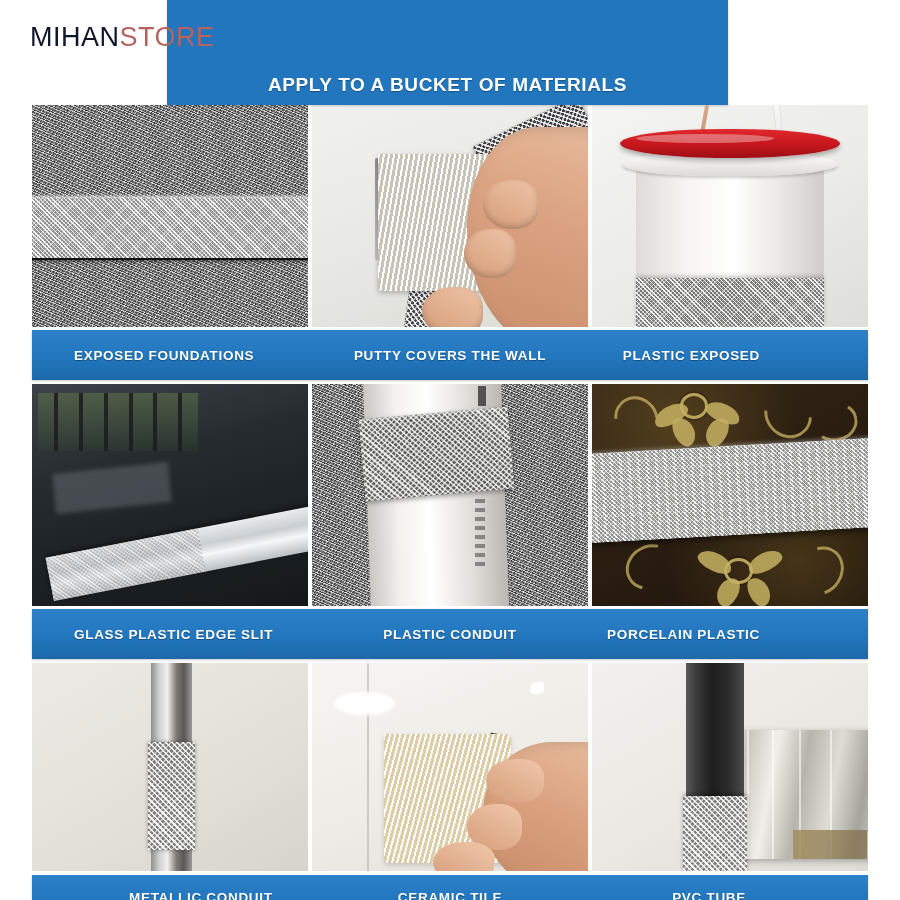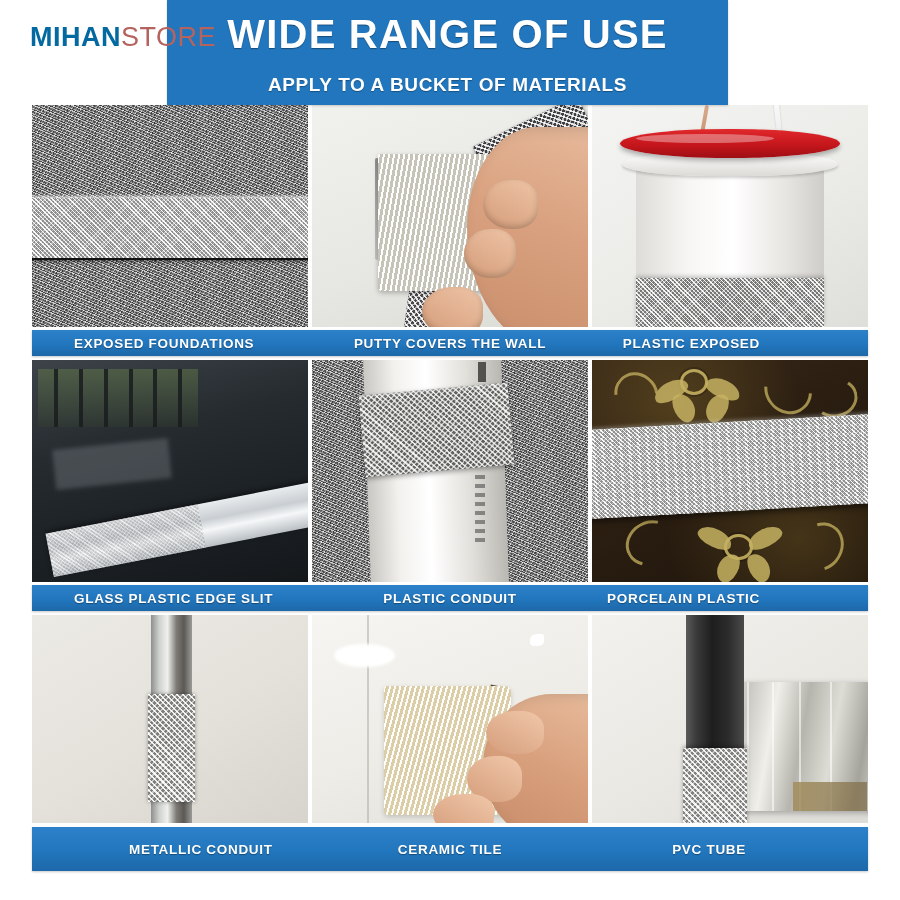--- a/index.html
+++ b/index.html
@@ -24,21 +24,21 @@
   .brand-logo {
     position: absolute;
     left: 30px;
     top: 22px;
     font-size: 27px;
     font-weight: 400;
     letter-spacing: 0.5px;
     white-space: nowrap;
     z-index: 5;
   }
-  .brand-a { color: #0369a1; font-weight: bold; }
+  .brand-a { color: #0f172a; }
   .brand-b { color: #b5635e; }
 
   .header-banner {
     position: absolute;
     left: 167px;
     top: 0;
     width: 561px;
     height: 105px;
     background: #2176bd;
     z-index: 3;
@@ -88,21 +88,21 @@
     overflow: hidden;
     background: #d8d8d8;
   }
   .r1 .cell { height: 222px; }
   .r2 .cell { height: 222px; }
   .r3 .cell { height: 208px; }
 
   .caption-bar {
     position: relative;
     width: 100%;
-    height: 26px;
+    height: 50px;
     background: linear-gradient(180deg, #2d81c9 0%, #2176bd 55%, #1d68a9 100%);
     box-shadow: 0 1px 2px rgba(0,0,0,.22);
     display: flex;
     align-items: center;
     margin-top: 3px;
     margin-bottom: 4px;
   }
   .r3 .caption-bar { height: 44px; margin-top: 4px; }
   .caption {
     position: absolute;
@@ -406,21 +406,20 @@
 </head>
 <body>
 
 <div id="page">
 
   <div class="brand-logo">
     <span class="brand-a">MIHAN</span><span class="brand-b">STORE</span>
   </div>
 
   <div class="header-banner">
-    <div class="header-title">WIDE RANGE OF USE</div>
     <div class="header-subtitle">APPLY TO A BUCKET OF MATERIALS</div>
   </div>
 
   <div class="grid">
 
     <div class="row r1">
       <div class="cells">
 
         <div class="cell">
           <div class="scene">

